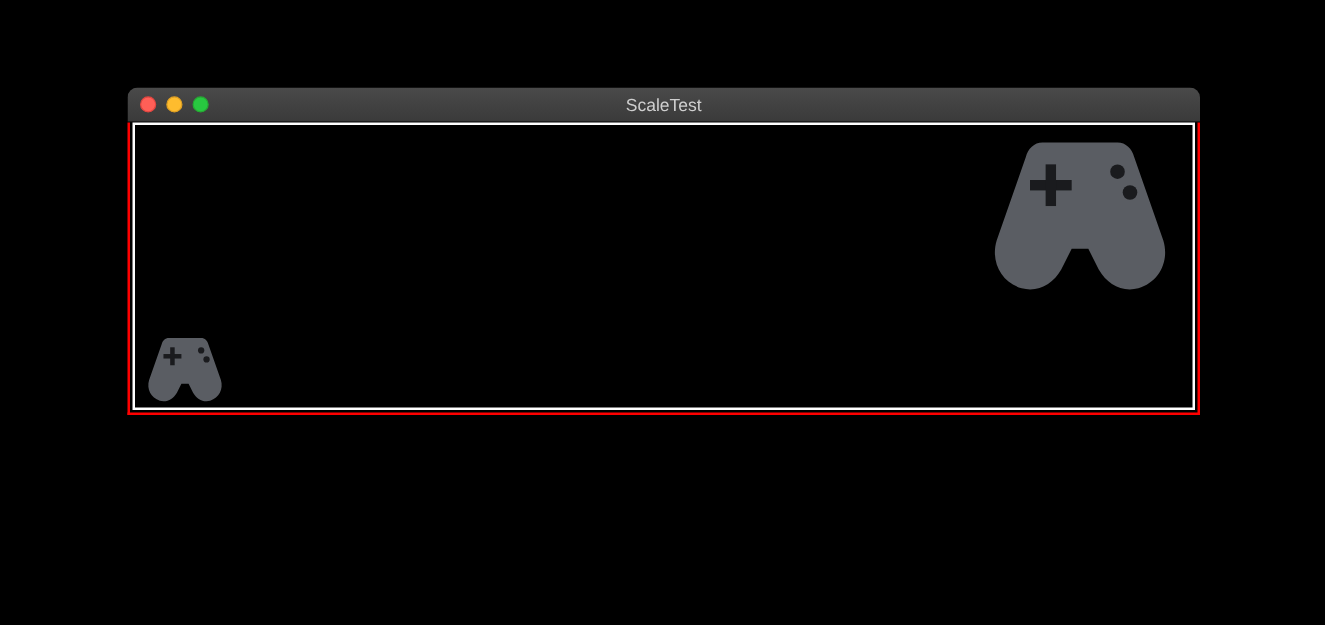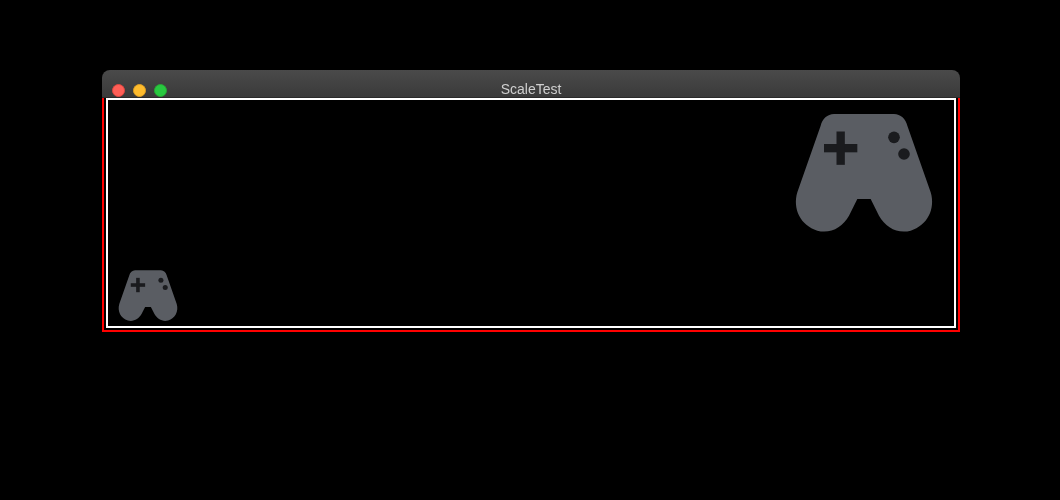--- a/index.html
+++ b/index.html
@@ -17,21 +17,21 @@
       top: 70px;
       width: 858px;
       border-radius: 8px 8px 0 0;
       box-shadow: 0 10px 40px rgba(0,0,0,0.6);
     }
     .titlebar {
       height: 28px;
       background: linear-gradient(to bottom, #4a4a4a, #3a3a3a);
       border-radius: 8px 8px 0 0;
       display: flex;
-      align-items: flex-end;
+      align-items: center;
       position: relative;
       border-bottom: 1px solid #2a2a2a;
     }
     .traffic-lights {
       display: flex;
       gap: 8px;
       padding-left: 10px;
       align-items: center;
     }
     .light {

